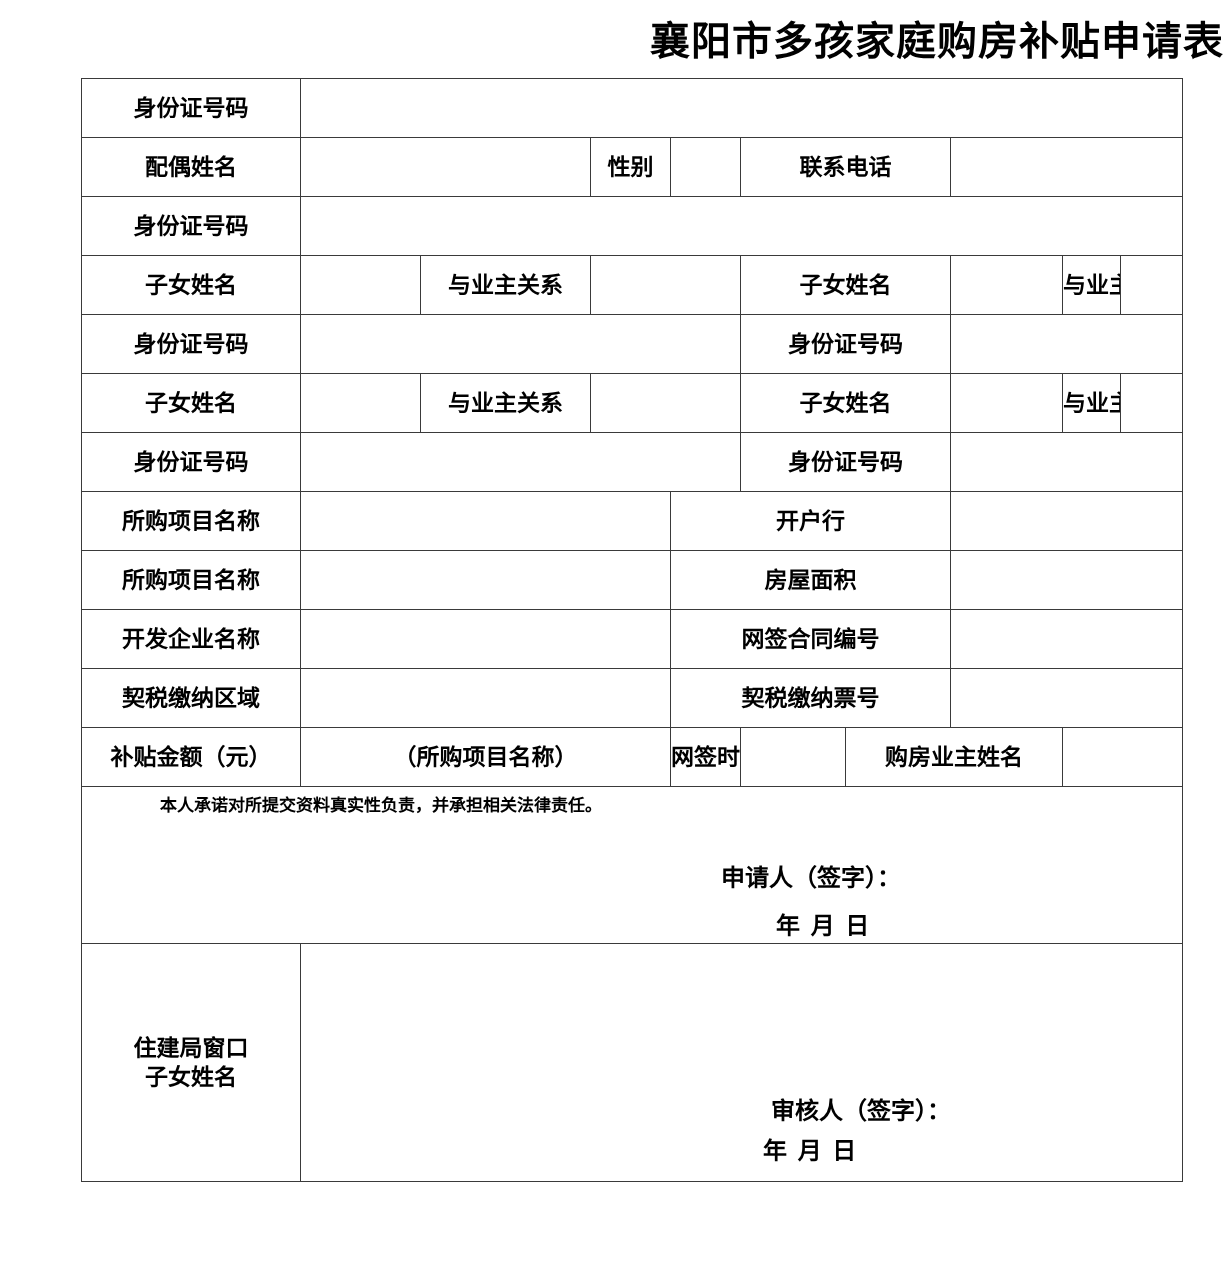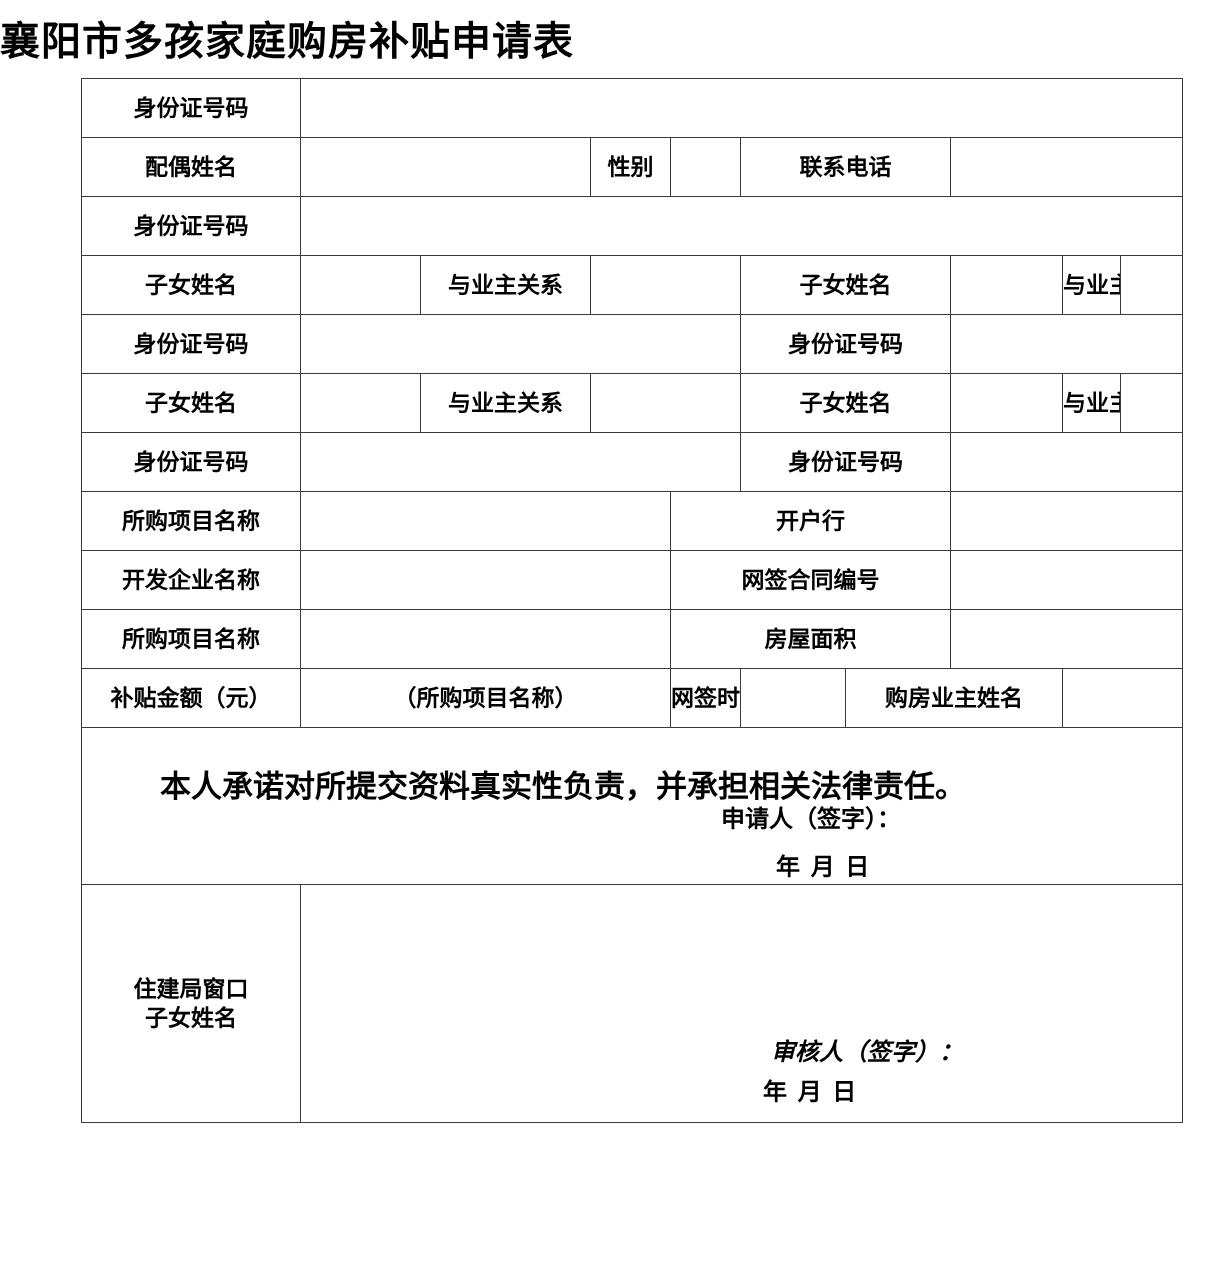--- a/index.html
+++ b/index.html
@@ -18,21 +18,21 @@
     position: relative;
     width: 1224px;
     height: 1282px;
     background: #ffffff;
   }
   .doc-title {
     position: absolute;
     left: 0;
     top: 16px;
     width: 1224px;
-    text-align: left;
+    text-align: right;
     font-size: 40px;
     font-weight: bold;
     letter-spacing: 1px;
     line-height: 50px;
     white-space: nowrap;
   }
   table.form {
     position: absolute;
     left: 81px;
     top: 78px;
@@ -61,22 +61,22 @@
     position: relative;
     font-weight: bold;
   }
   .commit-inner {
     position: relative;
     height: 156px;
   }
   .commit-line1 {
     position: absolute;
     left: 78px;
-    top: 40px;
-    font-size: 31px;
+    top: 8px;
+    font-size: 17px;
     white-space: nowrap;
   }
   .commit-line2 {
     position: absolute;
     left: 615px;
     top: 76px;
     font-size: 24px;
     white-space: nowrap;
     margin-left: 24px;
   }
@@ -105,21 +105,20 @@
     position: relative;
     height: 237px;
   }
   .review-line1 {
     position: absolute;
     left: 470px;
     top: 152px;
     font-size: 24px;
     font-weight: bold;
     white-space: nowrap;
-    font-style: italic;
   }
   .review-line2 {
     position: absolute;
     left: 462px;
     top: 192px;
     font-size: 24px;
     font-weight: bold;
     white-space: nowrap;
     letter-spacing: 2px;
   }
@@ -205,33 +204,39 @@
     </tr>
 
     <tr>
       <td>所购项目名称</td>
       <td class="blank" colspan="4"></td>
       <td colspan="3">开户行</td>
       <td class="blank" colspan="3"></td>
     </tr>
 
     <tr>
+      <td>所购项目名称</td>
+      <td class="blank" colspan="4"></td>
+      <td colspan="3">房屋面积</td>
+      <td class="blank" colspan="3"></td>
+    </tr>
+
+    <tr>
       <td>开发企业名称</td>
       <td class="blank" colspan="4"></td>
       <td colspan="3">网签合同编号</td>
       <td class="blank" colspan="3"></td>
     </tr>
 
     <tr>
-      <td>所购项目名称</td>
-      <td class="blank" colspan="4"></td>
-      <td colspan="3">房屋面积</td>
-      <td class="blank" colspan="3"></td>
-    </tr>
-
+      <td>契税缴纳区域</td>
+      <td class="blank" colspan="4"></td>
+      <td colspan="3">契税缴纳票号</td>
+      <td class="blank" colspan="3"></td>
+    </tr>
 
     <tr>
       <td>补贴金额（元）</td>
       <td colspan="4">（所购项目名称）</td>
       <td class="t-small">网签时间</td>
       <td class="blank"></td>
       <td class="t-small" colspan="2">购房业主姓名</td>
       <td class="blank" colspan="2"></td>
     </tr>
 

